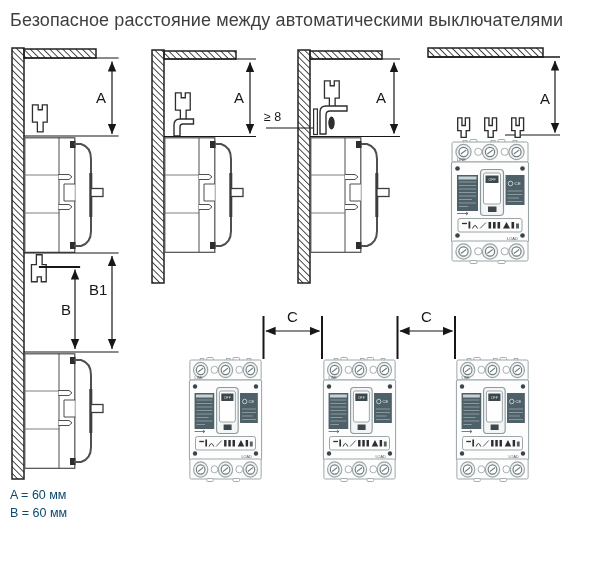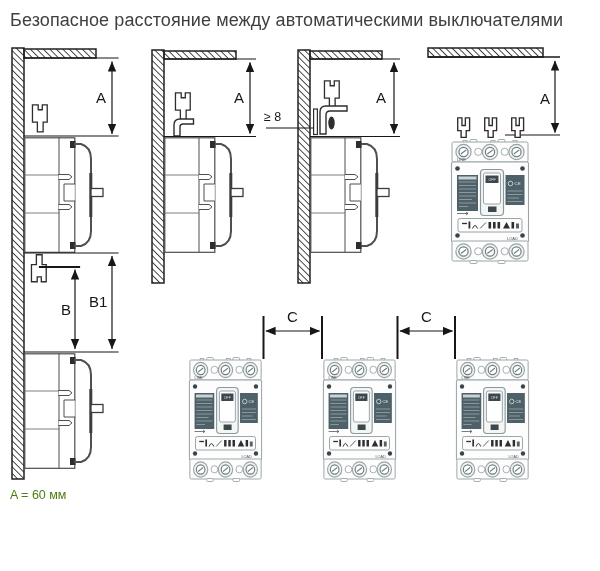--- a/index.html
+++ b/index.html
@@ -5,21 +5,21 @@
   :root{
     --panel:#4e6169; --ink:#26262a; --outline:#9aa4a6; --title:#3e3f41; --side:#4d4d4f;
   }
   html,body{margin:0;padding:0;background:#fff;}
   .stage{position:relative;width:600px;height:571px;background:#ffffff;overflow:hidden;
          font-family:"Liberation Sans", sans-serif;border-radius:11px;}
   .title{position:absolute;left:10px;top:10px;font-size:18px;letter-spacing:.1px;color:var(--title);white-space:nowrap;}
   svg.canvas{position:absolute;left:0;top:0;}
   .dim{position:absolute;font-size:15px;color:#17171a;}
   .dim.small{font-size:12.5px;}
-  .legend{position:absolute;left:10px;top:487px;font-size:12.5px;color:#4d7c0f;line-height:17.5px;}
+  .legend{position:absolute;left:10px;top:487px;font-size:12.5px;color:#0c4a6e;line-height:17.5px;}
   svg text{font-family:"Liberation Sans", sans-serif;}
 </style>
 </head>
 <body>
 
 <div class="stage">
 
   <div class="title">Безопасное расстояние между автоматическими выключателями</div>
 
   <svg class="canvas" width="600" height="571" viewBox="0 0 600 571">
@@ -213,21 +213,22 @@
       <line x1="455" y1="316" x2="455" y2="359" stroke="#17171a" stroke-width="2"></line>
       <line x1="400" y1="331" x2="452.5" y2="331" stroke="#17171a" stroke-width="1.2" marker-start="url(#ahr)" marker-end="url(#ah)"></line>
     </g>
   </svg>
 
   <span class="dim" style="left:96px;top:89px">A</span>
   <span class="dim" style="left:234px;top:89px">A</span>
   <span class="dim" style="left:376px;top:89px">A</span>
   <span class="dim" style="left:540px;top:90px">A</span>
   <span class="dim" style="left:61px;top:301px">B</span>
-  <span class="dim" style="left:89px;top:293px">B1</span>
+  <span class="dim" style="left:89px;top:281px">B1</span>
   <span class="dim small" style="left:264px;top:110px">≥ 8</span>
   <span class="dim" style="left:287px;top:308px">C</span>
   <span class="dim" style="left:421px;top:308px">C</span>
 
   <div class="legend">
     <div>A = 60 мм</div>
+    <div>B = 60 мм</div>
   </div>
 </div>
 
 </body></html>

